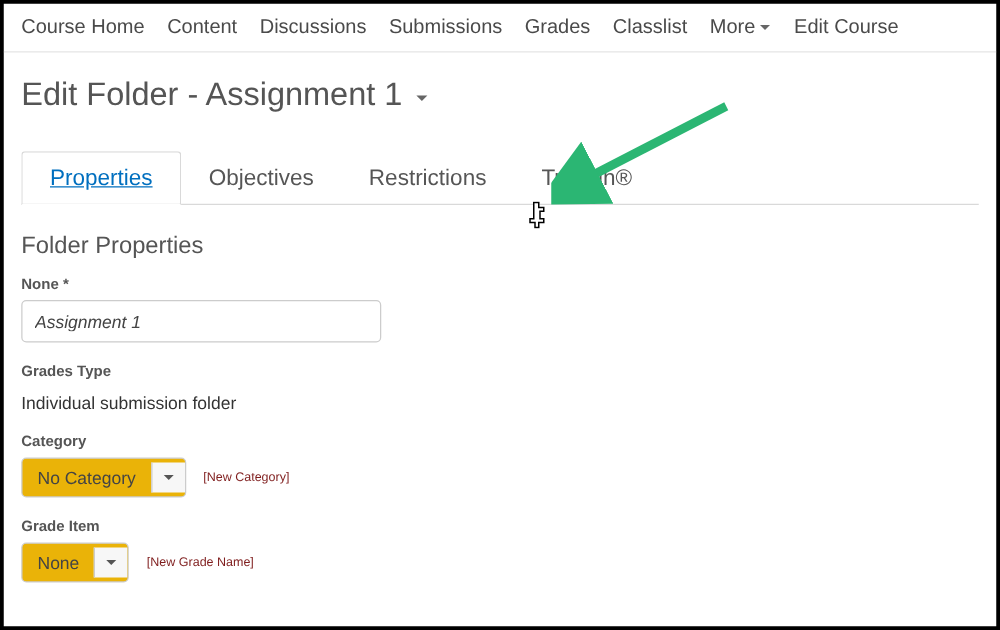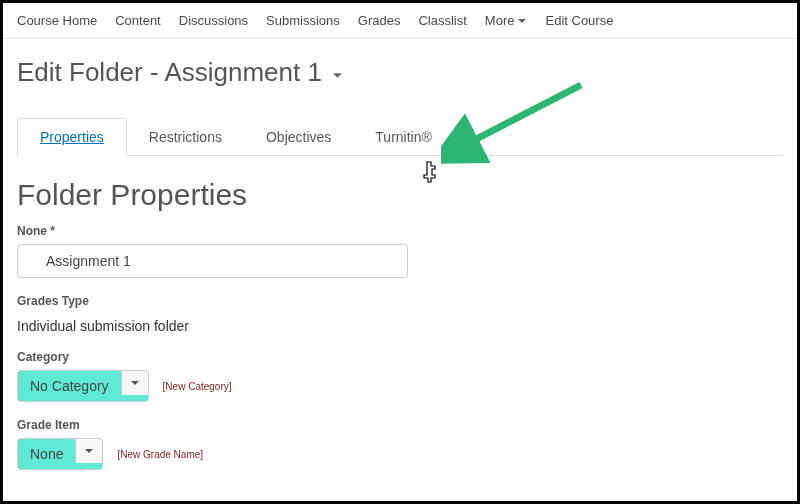--- a/index.html
+++ b/index.html
@@ -12,21 +12,21 @@
       height: 504px;
       border: 3px solid #000;
       overflow: hidden;
       position: relative;
     }
     .topnav {
       display: flex;
       gap: 18px;
       padding: 10px 14px;
       border-bottom: 1px solid #e5e5e5;
-      font-size: 13px;
+      font-size: 16px;
       color: #4a4a4a;
     }
     .topnav .nav-item {
       cursor: pointer;
       display: inline-flex;
       align-items: center;
       gap: 3px;
     }
     .page-title {
       padding: 18px 4px 10px 14px;
@@ -44,78 +44,79 @@
     }
     .tabs {
       display: flex;
       align-items: flex-end;
       border-bottom: 1px solid #d9d9d9;
       margin: 20px 14px 0 14px;
       gap: 0;
     }
     .tab {
       padding: 10px 22px 10px 22px;
-      font-size: 14px;
+      font-size: 18px;
       color: #565656;
       cursor: pointer;
       position: relative;
     }
     .tab.active {
       border: 1px solid #d9d9d9;
       border-bottom: 1px solid #fff;
       border-radius: 3px 3px 0 0;
       margin-bottom: -1px;
       color: #006fbf;
       text-decoration: underline;
       font-weight: 500;
     }
     .section-heading {
-      font-size: 30px;
+      font-size: 19px;
       font-weight: 400;
       color: #555;
       padding: 22px 14px 12px 14px;
     }
     .field-group {
       padding: 0 14px 16px 14px;
     }
     .field-label {
       font-size: 12px;
       font-weight: 600;
       color: #555;
       margin-bottom: 6px;
     }
     .field-label .req {
       color: #555;
     }
     input[type="text"] {
-      width: 391px;
-      padding: 8px 28px;
+      width: 288px;
+      padding: 8px 10px;
       border: 1px solid #ccc;
       border-radius: 4px;
       font-size: 14px;
       color: #444;
+      font-style: italic;
     }
     .static-value {
       font-size: 14px;
       color: #333;
       padding-top: 4px;
     }
     .select-row {
       display: flex;
       align-items: center;
       gap: 14px;
       margin-top: 4px;
     }
     .fake-select {
       display: flex;
-      align-items: flex-start;
+      align-items: center;
       border: 1px solid #ccc;
       border-radius: 4px;
       overflow: hidden;
-      background: #5eead4;
+      background: #eab308;
       cursor: pointer;
     }
     .fake-select .sel-text {
       padding: 7px 12px;
       font-size: 14px;
       color: #444;
     }
     .fake-select .sel-caret {
       border-left: 1px solid #ccc;
       padding: 7px 8px;
@@ -170,22 +171,22 @@
   <span>Edit Folder - Assignment 1</span>
   <span class="chev">
     <svg viewBox="0 0 10 10" width="11" height="11">
         <path d="M1 3 L5 7 L9 3 Z" fill="#666"></path>
       </svg>
   </span>
 </div>
 
 <div class="tabs">
   <div class="tab active">Properties</div>
+  <div class="tab">Objectives</div>
   <div class="tab">Restrictions</div>
-  <div class="tab">Objectives</div>
   <div class="tab">Turnitin®</div>
 </div>
 
 <div class="section-heading">Folder Properties</div>
 
 <div class="field-group">
   <div class="field-label">
     <span>None</span>
     <span class="req">*</span>
   </div>

